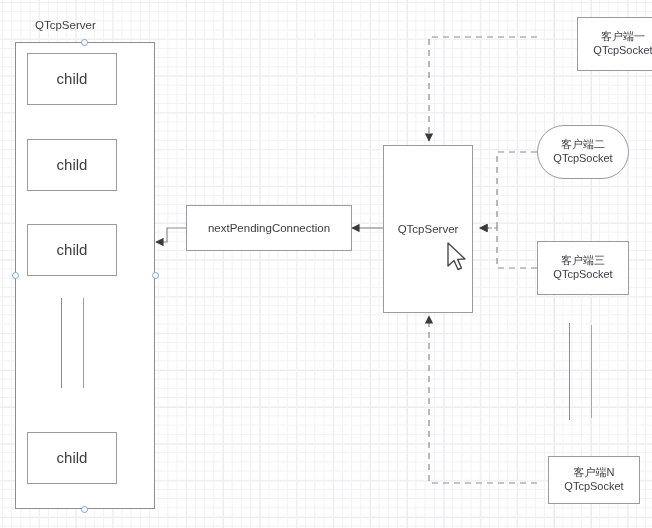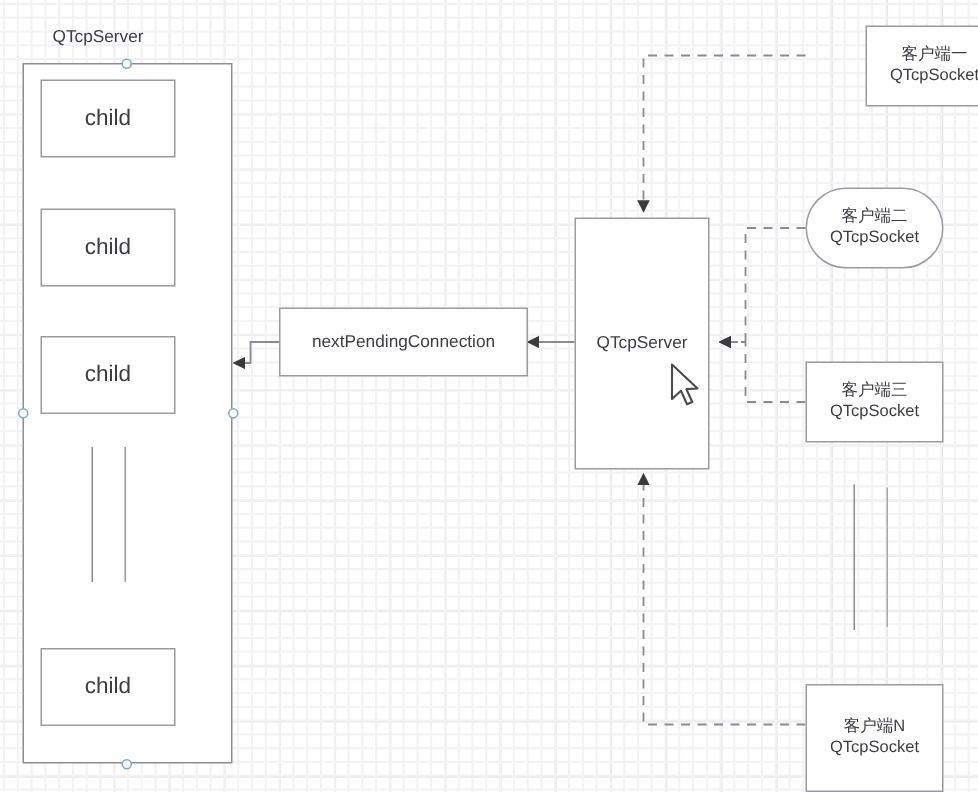--- a/index.html
+++ b/index.html
@@ -169,21 +169,21 @@
   <div class="node twoline" style="left:537px; top:125px; width:92px; height:54px;border-radius:27px;">
     <span>客户端二</span>
     <span>QTcpSocket</span>
   </div>
 
   <div class="node twoline" style="left:537px; top:241px; width:92px; height:54px;">
     <span>客户端三</span>
     <span>QTcpSocket</span>
   </div>
 
-  <div class="node twoline" style="left:537px; top:456px; width:92px; height:72px;text-align:center;">
+  <div class="node twoline" style="left:548px; top:456px; width:92px; height:48px;text-align:center;">
     <span>客户端N</span>
     <span>QTcpSocket</span>
   </div>
 
   <div>
     <div class="vline" style="left:569px; top:323px; height:97px; border-color:#8a8a94;"></div>
     <div class="vline" style="left:591px; top:325px; height:93px; border-color:#a7a7b0;"></div>
   </div>
 
   <svg class="cursor" style="left:446px; top:242px;" width="22" height="32" viewBox="0 0 22 32">

